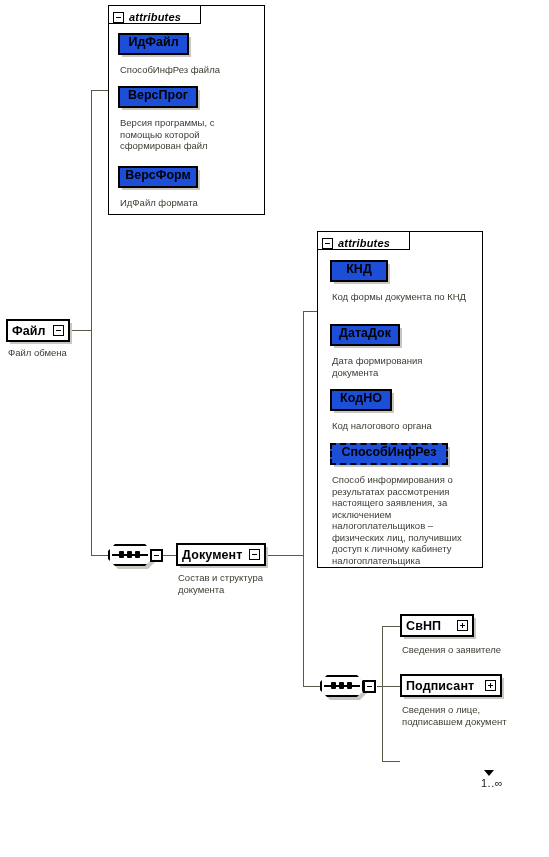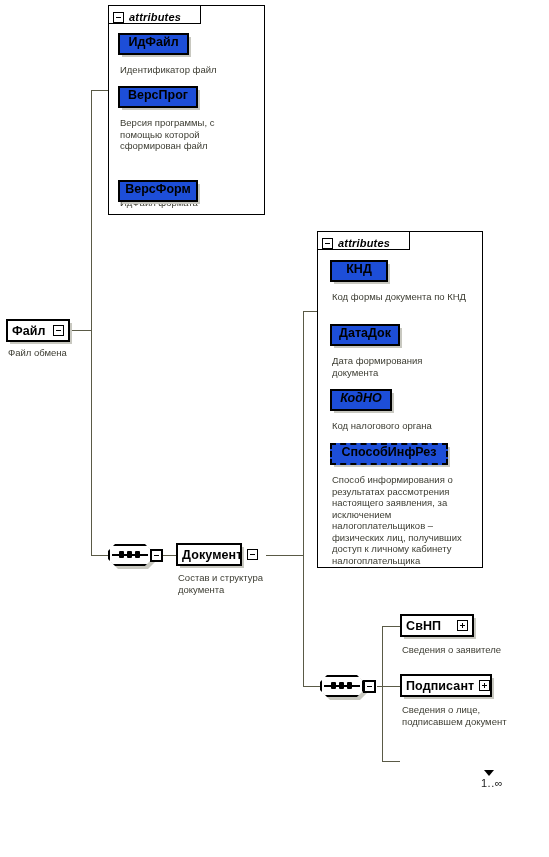--- a/index.html
+++ b/index.html
@@ -272,45 +272,45 @@
   <div class="attr-panel" style="left:108px; top:5px; width:157px; height:210px;">
     <div class="attr-tab" style="width:93px;">
       <span class="minus-box"></span>
       <span class="lbl">attributes</span>
     </div>
   </div>
 
   <div class="attrnode" style="left:118px; top:33px; width:71px;">
     <span class="nm">ИдФайл</span>
   </div>
-  <div class="desc" style="left:120px; top:64px; width:140px;">Идентификатор файл</div>
+  <div class="desc" style="left:120px; top:64px; width:140px;">СпособИнфРез файла</div>
 
   <div class="attrnode" style="left:118px; top:86px; width:80px;">
     <span class="nm">ВерсПрог</span>
   </div>
   <div class="desc" style="left:120px; top:117px; width:116px;">Версия программы, с помощью которой сформирован файл</div>
 
-  <div class="attrnode" style="left:118px; top:180px; width:80px;">
+  <div class="attrnode" style="left:118px; top:166px; width:80px;">
     <span class="nm">ВерсФорм</span>
   </div>
   <div class="desc" style="left:120px; top:197px; width:130px;">ИдФайл формата</div>
 
   <div class="seq" style="left:108px; top:544px;">
     <div class="octshadow"></div>
     <div class="oct"></div>
     <div class="bar"></div>
     <div class="dots">
         <i></i>
         <i></i>
         <i></i>
       </div>
   </div>
   <div class="seq-toggle" style="left:150px; top:549px;"></div>
 
-  <div class="node" style="left:176px; top:543px; width:66px;">
+  <div class="node" style="left:176px; top:543px; width:90px;">
     <span class="nm">Документ</span>
     <span class="toggle-wrap">
         <span class="minus-box"></span>
       </span>
   </div>
   <div class="desc" style="left:178px; top:572px; width:105px;">Состав и структура документа</div>
 
   <div class="attr-panel" style="left:317px; top:231px; width:166px; height:337px;">
     <div class="attr-tab" style="width:93px;">
       <span class="minus-box"></span>
@@ -321,21 +321,21 @@
   <div class="attrnode" style="left:330px; top:260px; width:58px;">
     <span class="nm">КНД</span>
   </div>
   <div class="desc" style="left:332px; top:291px; width:142px;">Код формы документа по КНД</div>
 
   <div class="attrnode" style="left:330px; top:324px; width:70px;">
     <span class="nm">ДатаДок</span>
   </div>
   <div class="desc" style="left:332px; top:355px; width:126px;">Дата формирования документа</div>
 
-  <div class="attrnode" style="left:330px; top:389px; width:62px;font-style:italic;">
+  <div class="attrnode" style="left:330px; top:389px; width:62px;">
     <span class="nm">КодНО</span>
   </div>
   <div class="desc" style="left:332px; top:420px; width:150px;">Код налогового органа</div>
 
   <div class="attrnode optional" style="left:330px; top:443px; width:118px;">
     <span class="nm">СпособИнфРез</span>
   </div>
   <div class="desc" style="left:332px; top:474px; width:136px;">Способ информирования о результатах рассмотрения настоящего заявления, за исключением налогоплательщиков – физических лиц, получивших доступ к личному кабинету налогоплательщика</div>
 
   <div class="seq" style="left:320px; top:675px;">
@@ -351,21 +351,21 @@
   <div class="seq-toggle" style="left:363px; top:680px;"></div>
 
   <div class="node" style="left:400px; top:614px; width:74px;">
     <span class="nm">СвНП</span>
     <span class="toggle-wrap">
         <span class="plus-box"></span>
       </span>
   </div>
   <div class="desc" style="left:402px; top:644px; width:135px;">Сведения о заявителе</div>
 
-  <div class="node" style="left:400px; top:674px; width:92px;">
+  <div class="node" style="left:400px; top:674px; width:102px;">
     <span class="nm">Подписант</span>
     <span class="toggle-wrap">
         <span class="plus-box"></span>
       </span>
   </div>
   <div class="desc" style="left:402px; top:704px; width:128px;">Сведения о лице, подписавшем документ</div>
 
   <div class="mult-arrow" style="left:484px; top:770px;"></div>
   <div class="mult" style="left:481px; top:777px;">1..∞</div>
 

